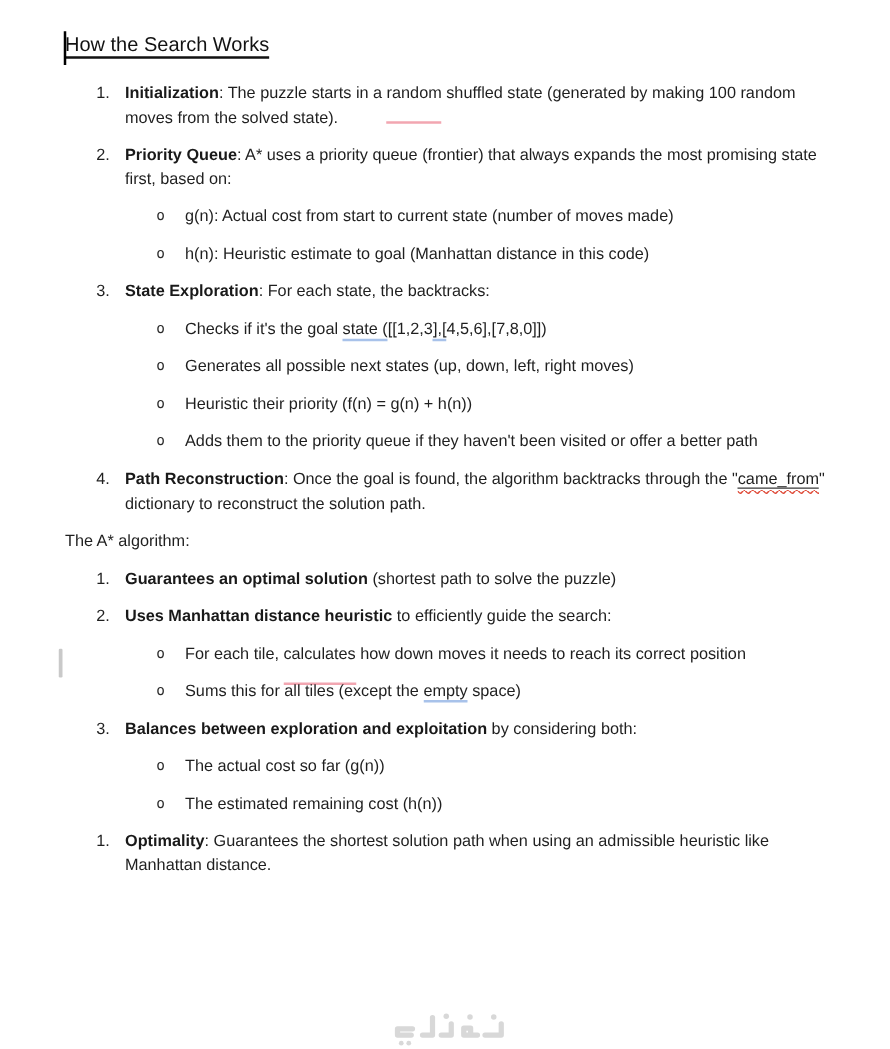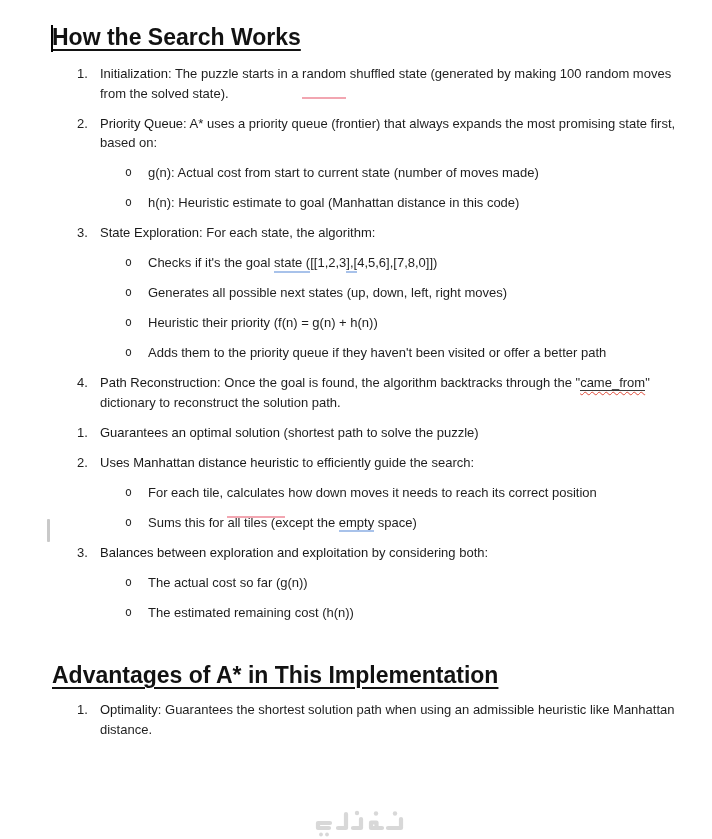--- a/index.html
+++ b/index.html
@@ -2,31 +2,31 @@
 <html><head>
 <meta charset="utf-8">
 <style>
   * { box-sizing: border-box; }
   html,body { margin:0; padding:0; }
   body {
     width:712px; height:839px; background:#ffffff; overflow:hidden; position:relative;
     font-family:"Liberation Sans", sans-serif; font-size:13px; line-height:19.5px; color:#1f1f1f;
   }
   .page { padding-top:26px; }
-  .hd { font-size:23px; line-height:22px; font-weight:700; color:#121212; margin:0 0 16px 52px; }
+  .hd { font-size:16px; line-height:22px; font-weight:400; color:#121212; margin:0 0 16px 52px; }
   .hd .hdu { text-decoration:underline; text-decoration-thickness:1.5px; text-underline-offset:4px; }
   .hd.mid { margin:42px 0 14px 52px; }
   .intro { margin:0 0 10.5px 52px; }
   .li { display:flex; margin:0 0 10.5px 77px; }
   .li .num { width:23px; flex:none; }
   .li .txt { width:578px; }
   .sub { display:flex; margin:0 0 10.5px 125px; }
   .sub .mk { width:23px; flex:none; font-family:"DejaVu Sans Mono", monospace; font-size:11.5px; color:#2a2a2a; }
   .sub .txt { width:555px; }
-  b { font-weight:400; color:#191919; }
+  b { font-weight:700; color:#191919; }
   .up { border-bottom:2.5px solid #f2a6b1; padding-bottom:16px; }
   .ub { border-bottom:2.5px solid #a8c2ea; padding-bottom:0.5px; }
   .uk { border-bottom:1.5px solid #3a3a3a; }
   .wv { text-decoration-line:underline; text-decoration-style:wavy; text-decoration-color:#df4a38; text-decoration-thickness:1px; text-underline-offset:4px; }
   .caret { position:absolute; left:51px; top:25px; width:1.5px; height:27px; background:#000; }
   .chgbar { position:absolute; left:47px; top:519px; width:3px; height:23px; background:#c9c9c9; border-radius:1px; }
   .wm { position:absolute; left:296px; top:810px; width:122px; text-align:center; pointer-events:none; }
   .wm svg { display:block; margin:0 auto 1px auto; }
   .wm .dom { font-size:15px; line-height:16px; color:#c9c9c9; letter-spacing:0.4px; }
 </style>
@@ -54,21 +54,21 @@
     <div class="txt">g(n): Actual cost from start to current state (number of moves made)</div>
   </div>
 
   <div class="sub">
     <span class="mk">o</span>
     <div class="txt">h(n): Heuristic estimate to goal (Manhattan distance in this code)</div>
   </div>
 
   <div class="li">
     <span class="num">3.</span>
-    <div class="txt"><b>State Exploration</b><span>: For each state, the algorithm:</span></div>
+    <div class="txt"><b>State Exploration</b><span>: For each state, the backtracks:</span></div>
   </div>
 
   <div class="sub">
     <span class="mk">o</span>
     <div class="txt"><span>Checks if it's the goal </span><span class="ub">state (</span><span>[[1,2,3</span><span class="ub">],[</span><span>4,5,6],[7,8,0]])</span></div>
   </div>
 
   <div class="sub">
     <span class="mk">o</span>
     <div class="txt">Generates all possible next states (up, down, left, right moves)</div>
@@ -83,20 +83,21 @@
     <span class="mk">o</span>
     <div class="txt">Adds them to the priority queue if they haven't been visited or offer a better path</div>
   </div>
 
   <div class="li">
     <span class="num">4.</span>
     <div class="txt"><b>Path Reconstruction</b><span>: Once the goal is found, the algorithm backtracks through the "</span><span class="uk"><span class="wv">came_from</span></span><span>" dictionary to reconstruct the solution path.</span></div>
   </div>
 
 
+  <div class="intro">The A* algorithm:</div>
 
   <div class="chgbar"></div>
 
   <div class="li">
     <span class="num">1.</span>
     <div class="txt"><b>Guarantees an optimal solution</b><span> (shortest path to solve the puzzle)</span></div>
   </div>
 
   <div class="li">
     <span class="num">2.</span>
@@ -121,21 +122,20 @@
   <div class="sub">
     <span class="mk">o</span>
     <div class="txt">The actual cost so far (g(n))</div>
   </div>
 
   <div class="sub">
     <span class="mk">o</span>
     <div class="txt">The estimated remaining cost (h(n))</div>
   </div>
 
-  <div class="hd mid"><span class="hdu">Advantages of A* in This Implementation</span></div>
 
   <div class="li">
     <span class="num">1.</span>
     <div class="txt"><b>Optimality</b><span>: Guarantees the shortest solution path when using an admissible heuristic like Manhattan distance.</span></div>
   </div>
 
   <div class="wm">
     <svg width="98" height="27" viewBox="0 0 98 27" aria-hidden="true">
       <g fill="none" stroke="#d8d8d8" stroke-width="4.2" stroke-linecap="round" stroke-linejoin="round">
         <path d="M93 9 v9 h-13"></path>

